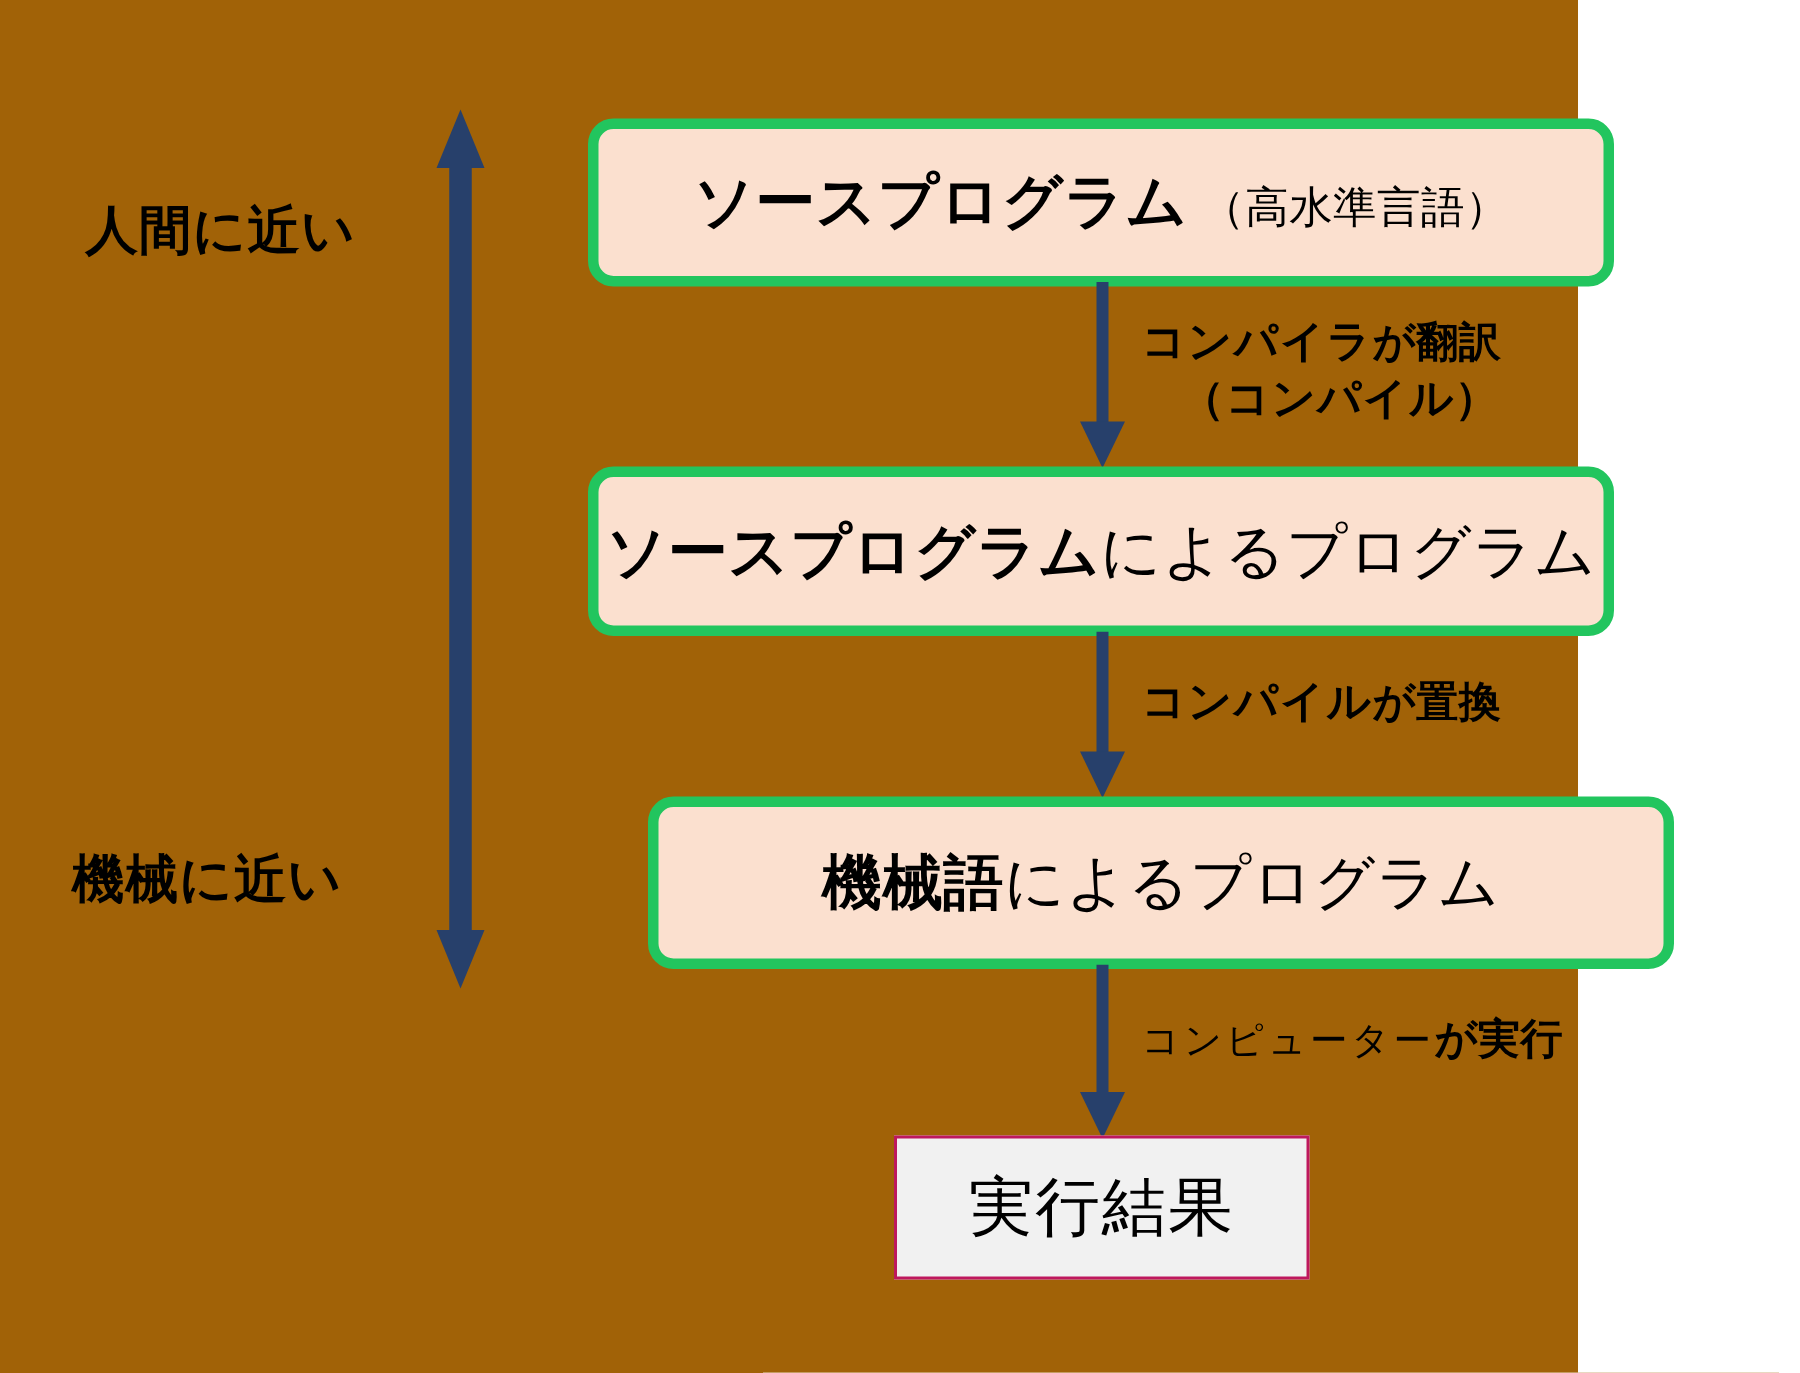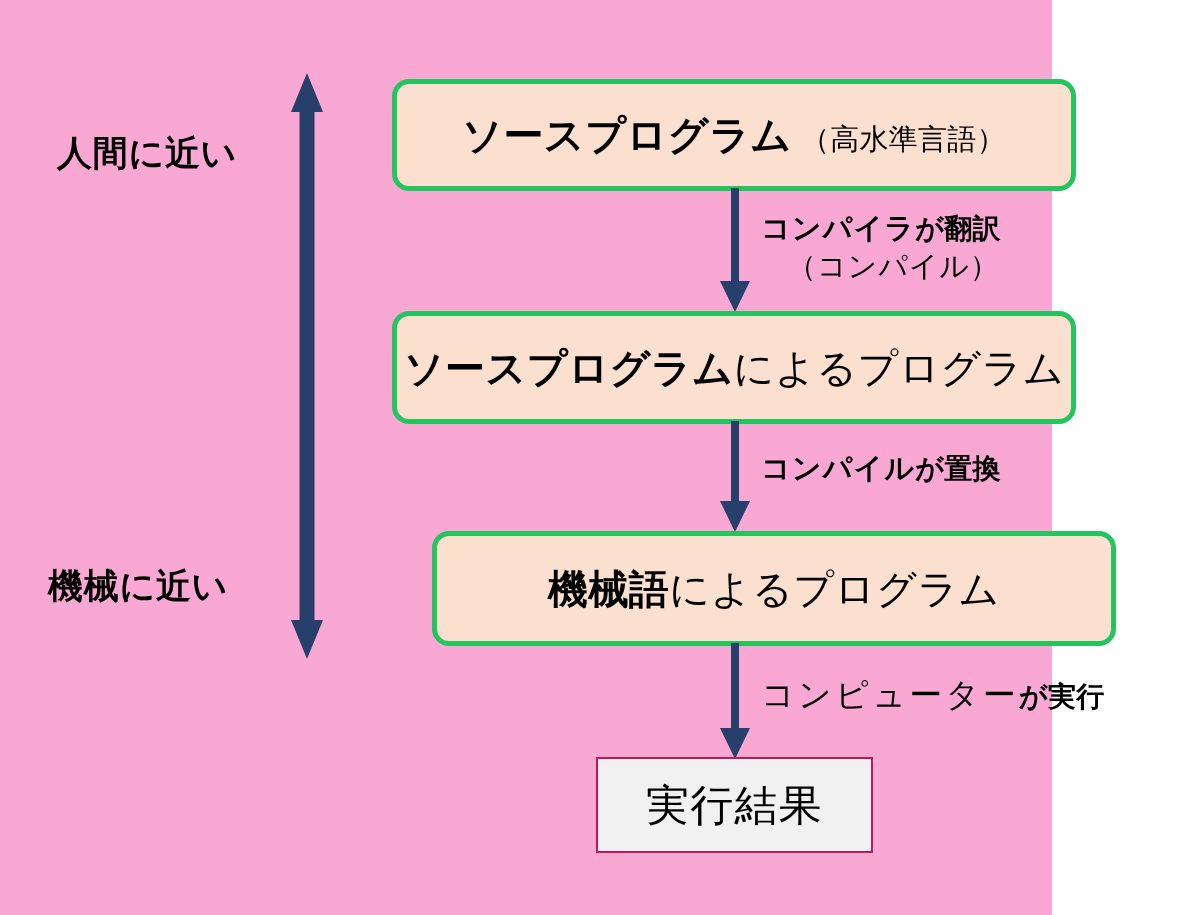--- a/index.html
+++ b/index.html
@@ -11,21 +11,21 @@
     width: 1200px;
     height: 915px;
     font-family: "Liberation Sans", "DejaVu Sans", sans-serif;
     color: #000000;
     overflow: hidden;
   }
   #canvas {
     position: relative;
     width: 1052px;
     height: 915px;
-    background: #f9a8d4;
+    background: #a16207;
   }
 
   
   .scale-arrow {
     position: absolute;
     left: 286px;
     top: 70px;
     width: 42px;
     height: 592px;
   }
@@ -40,21 +40,21 @@
   }
   #label-human { left: 57px; top: 130px; }
   #label-machine { left: 48px; top: 563px; }
 
   
   .proc-box {
     position: absolute;
     left: 392px;
     width: 684px;
     background: #fbe0cf;
-    border: 5px solid #22c55e;
+    border: 7px solid #22c55e;
     border-radius: 17px;
     box-sizing: border-box;
     display: flex;
     align-items: center;
     justify-content: center;
     text-align: center;
   }
   #box-source   { top: 79px;  height: 112px; }
   #box-assembly { top: 311px; height: 113px; }
   #box-machine  { top: 531px; height: 115px; margin-left: 40px; }
@@ -127,27 +127,27 @@
     letter-spacing: 0.04em;
   }
   .cap-light {
     font-weight: bold;
     font-size: 28px;
     letter-spacing: 0.01em;
     text-align: right;
   }
   .cap-reg {
     font-weight: normal;
-    font-size: 33px;
+    font-size: 25px;
     letter-spacing: 0.10em;
   }
   .cap-line2 {
     display: block;
     text-align: right;
-    font-weight: normal;
+    font-weight: bold;
     font-size: 29px;
     letter-spacing: 0.03em;
     padding-right: 1px;
     margin-top: 6px;
   }
 </style>
 </head>
 <body>
 
 <div id="canvas">

